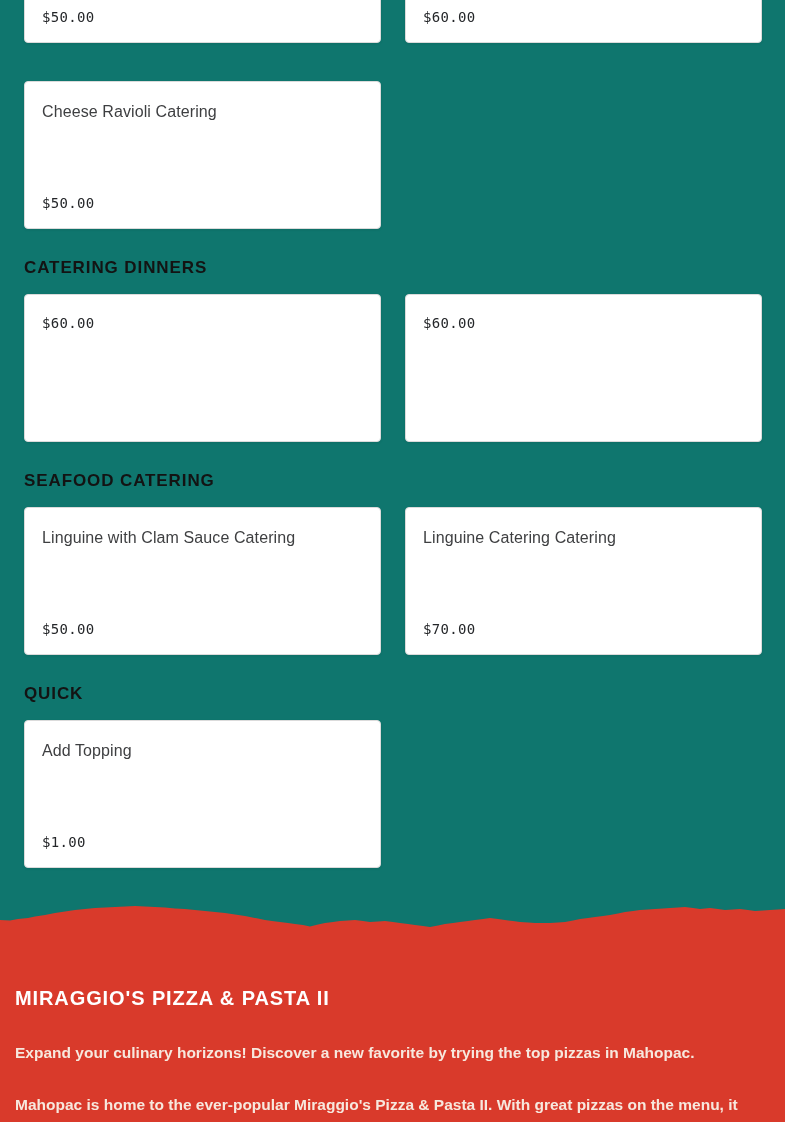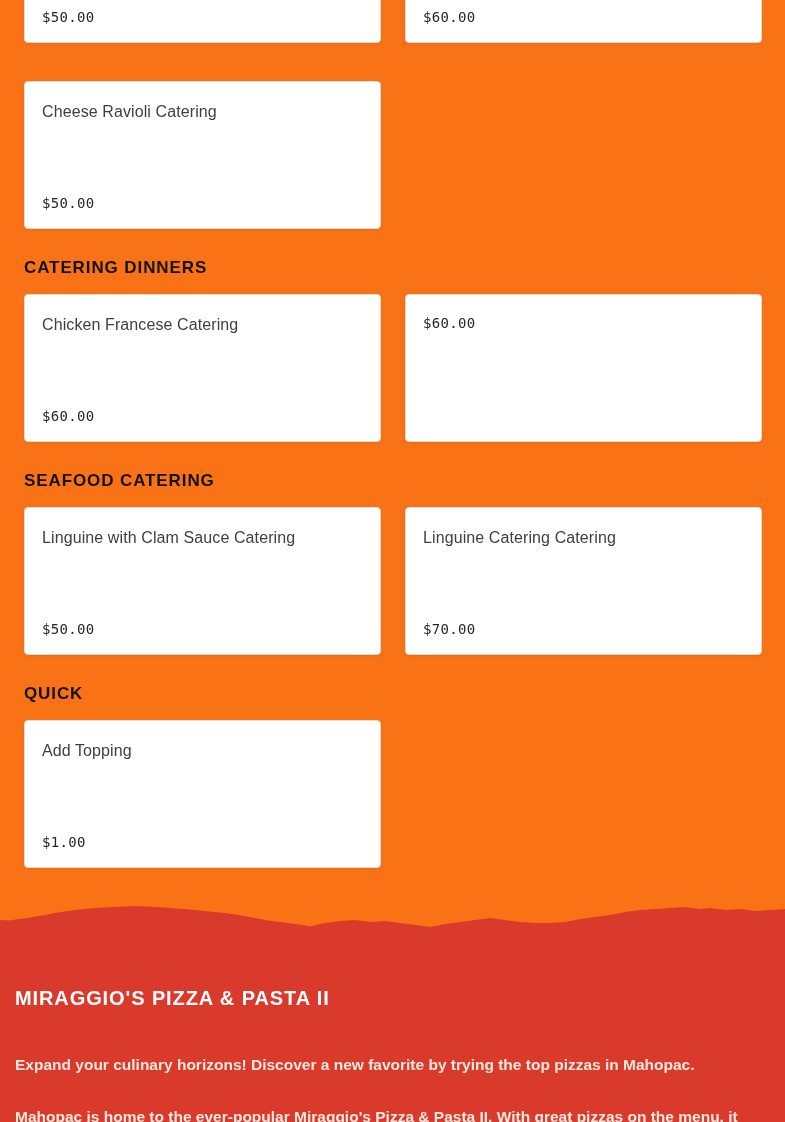--- a/index.html
+++ b/index.html
@@ -4,21 +4,21 @@
 <style>
   * { box-sizing: border-box; }
   html, body { margin: 0; padding: 0; }
   body { font-family: "Liberation Sans", sans-serif; background: #ffffff; }
 
   .page {
     position: relative;
     width: 785px;
     height: 1122px;
     overflow: hidden;
-    background: #f97316;
+    background: #0f766e;
     margin: 0 auto;
   }
 
   .menu { padding: 0 23px 0 24px; }
 
   .row { display: flex; gap: 24px; }
 
   .card {
     width: 357px;
     height: 148px;
@@ -70,21 +70,21 @@
   .torn-edge path { fill: #d93a2b; }
 
   .footer-body {
     background: #d93a2b;
     min-height: 180px;
     padding: 44px 15px 0 15px;
     color: #f7e8de;
   }
 
   .footer-title {
-    margin: 0 0 42px 0;
+    margin: 0 0 30px 0;
     color: #ffffff;
     font-size: 20px;
     line-height: 24px;
     font-weight: 800;
     letter-spacing: 0.9px;
     text-transform: uppercase;
   }
 
   .footer-body p {
     margin: 0 0 26px 0;
@@ -114,21 +114,20 @@
       <div class="card">
         <div class="card-title">Cheese Ravioli Catering</div>
         <div class="card-price">$50.00</div>
       </div>
     </div>
 
     <div class="section">
       <h2 class="section-header">CATERING DINNERS</h2>
       <div class="row">
         <div class="card">
-          <div class="card-title">Chicken Francese Catering</div>
           <div class="card-price">$60.00</div>
         </div>
         <div class="card">
           <div class="card-price">$60.00</div>
         </div>
       </div>
     </div>
 
     <div class="section">
       <h2 class="section-header">SEAFOOD CATERING</h2>

